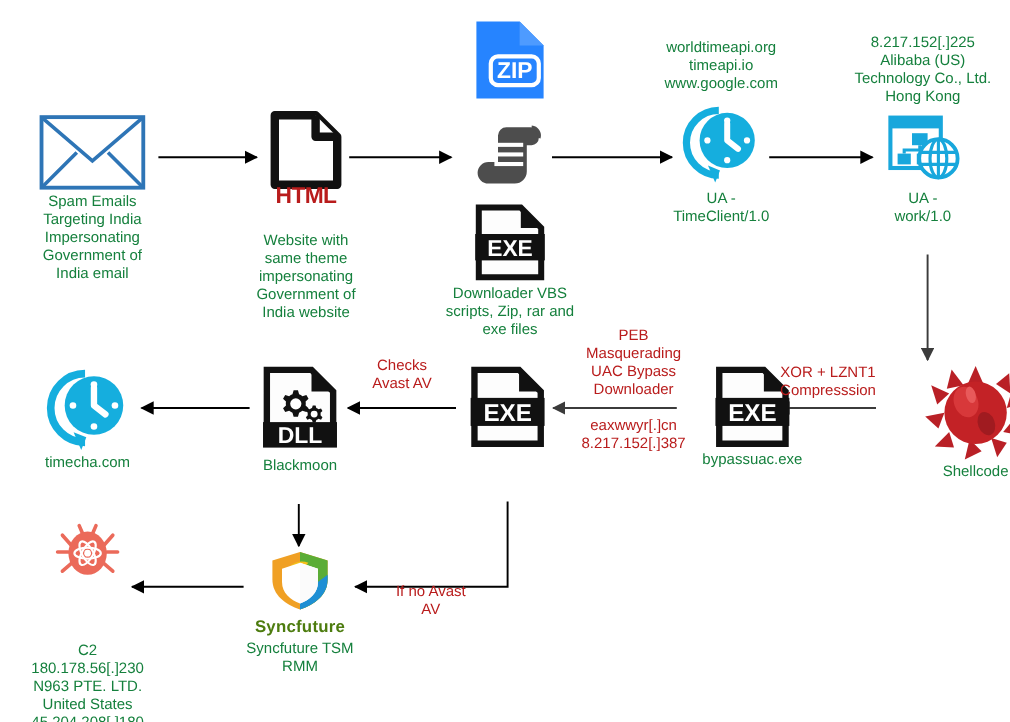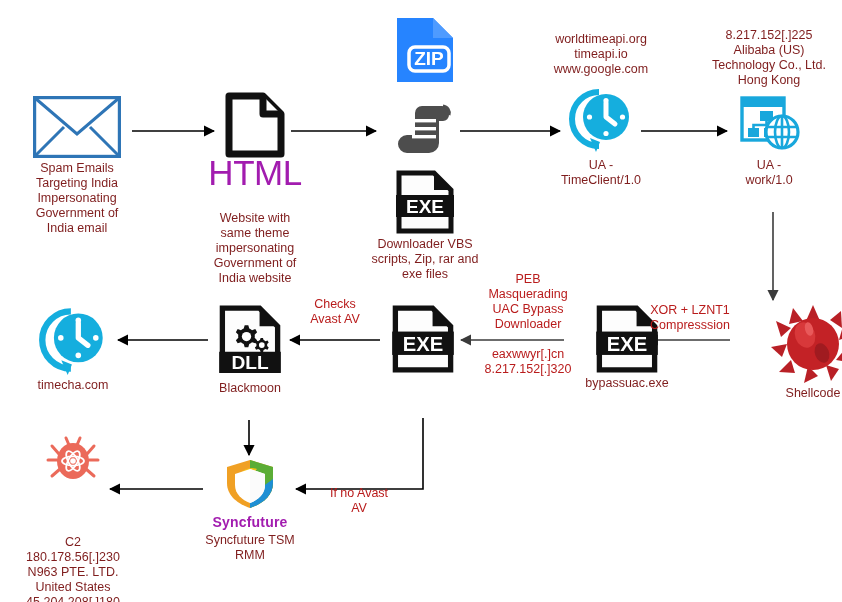--- a/index.html
+++ b/index.html
@@ -5,31 +5,31 @@
 <style>
   html,body{margin:0;padding:0;background:#ffffff;}
   body{
     width:842px;height:602px;position:relative;overflow:hidden;
     font-family:"Liberation Sans","DejaVu Sans",sans-serif;
     color:#333333;
   }
   #canvas{position:absolute;inset:0;width:842px;height:602px;}
   .node{position:absolute;display:flex;flex-direction:column;align-items:center;}
   .cap{
-    text-align:center;font-size:12.5px;line-height:15px;color:#7f1d1d;
+    text-align:center;font-size:12.5px;line-height:15px;color:#15803d;
     white-space:pre-line;margin-top:3px;
   }
   .cap.above{margin-top:0;margin-bottom:3px;}
   .ico{display:flex;align-items:center;justify-content:center;}
   .edge-label{
     position:absolute;text-align:center;font-size:12.5px;line-height:15px;
     color:#b91c1c;white-space:pre-line;
   }
   .brandname{
-    font-size:14px;font-weight:bold;color:#a21caf;margin-top:4px;letter-spacing:.2px;
+    font-size:14px;font-weight:bold;color:#4d7c0f;margin-top:4px;letter-spacing:.2px;
   }
   svg{display:block;overflow:visible;}
 </style>
 </head>
 <body>
 
 <svg id="canvas" viewBox="0 0 842 602" xmlns="http://www.w3.org/2000/svg" aria-hidden="true">
   <defs>
     <marker id="ah" viewBox="0 0 10 10" refX="9" refY="5" markerWidth="7" markerHeight="7" orient="auto-start-reverse">
       <path d="M0,0 L10,5 L0,10 z" fill="#000"></path>
@@ -73,21 +73,21 @@
 India email</div>
 </div>
 
 <div class="node" style="left:205px;top:93px;width:100px;">
   <div class="ico">
     <svg width="60" height="64" viewBox="0 0 60 64">
       <path d="M4,3 h34 l18,18 v40 h-52 z" fill="none" stroke="#111" stroke-width="7" stroke-linejoin="round"></path>
       <path d="M38,3 v18 h18" fill="#fff" stroke="#111" stroke-width="7" stroke-linejoin="round"></path>
     </svg>
   </div>
-  <div style="font-size:35px;font-weight:normal;color:#a21caf;letter-spacing:-.5px;margin-top:-4px;">HTML</div>
+  <div style="font-size:19px;font-weight:bold;color:#b91c1c;letter-spacing:-.5px;margin-top:-4px;">HTML</div>
   <div class="cap" style="margin-top:18px;">Website with
 same theme
 impersonating
 Government of
 India website</div>
 </div>
 
 <div class="node" style="left:387px;top:14px;width:76px;">
   <div class="ico">
     <svg width="72" height="72" viewBox="0 0 72 72">
@@ -300,19 +300,19 @@
 
 <div class="edge-label" style="left:625px;top:303px;width:130px;">XOR + LZNT1
 Compresssion</div>
 
 <div class="edge-label" style="left:470px;top:272px;width:116px;">PEB
 Masquerading
 UAC Bypass
 Downloader</div>
 
 <div class="edge-label" style="left:468px;top:347px;width:120px;">eaxwwyr[.]cn
-8.217.152[.]320</div>
+8.217.152[.]387</div>
 
 <div class="edge-label" style="left:297px;top:297px;width:76px;">Checks
 Avast AV</div>
 
 <div class="edge-label" style="left:316px;top:464px;width:86px;margin-top:22px;">If no Avast
 AV</div>
 
 </body></html>

